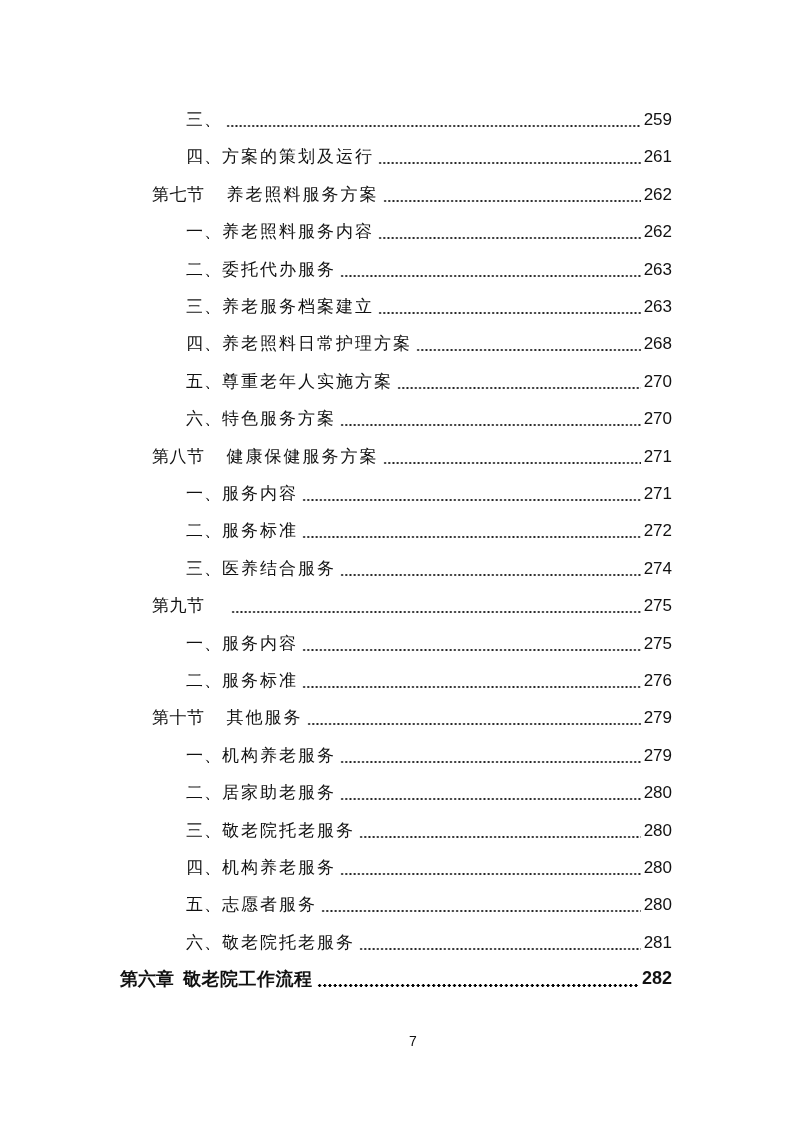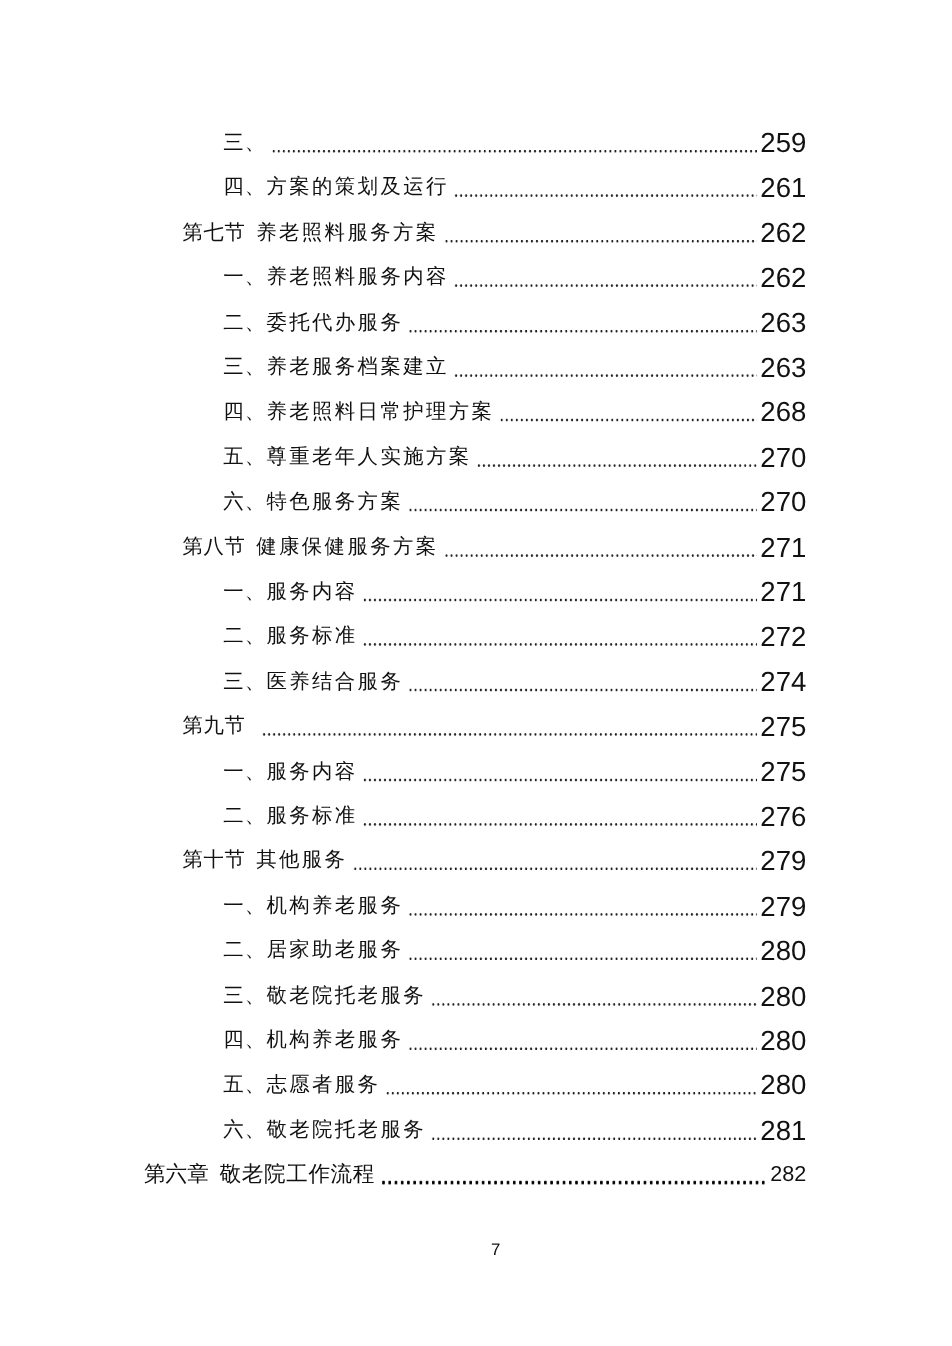--- a/index.html
+++ b/index.html
@@ -33,26 +33,26 @@
       height: 37px;
       display: flex;
       align-items: center;
       font-size: 17px;
       line-height: 37px;
       white-space: nowrap;
       right: 121px;
     }
     .toc-row.level-item { left: 186px; }
     .toc-row.level-section { left: 152px; }
-    .toc-row.level-chapter { left: 120px; font-weight: normal; font-size: 18px; }
+    .toc-row.level-chapter { left: 120px; font-weight: bold; font-size: 18px; }
     .toc-prefix {
       flex: 0 0 auto;
       letter-spacing: 1px;
     }
-    .toc-row.level-section .toc-prefix { margin-right: 9px; letter-spacing: 0.5px; }
+    .toc-row.level-section .toc-prefix { margin-right: 22px; letter-spacing: 0.5px; }
     .toc-row.level-chapter .toc-prefix { margin-right: 9px; letter-spacing: 0; }
     .toc-title {
       flex: 0 0 auto;
       letter-spacing: 2px;
     }
     .toc-row.level-chapter .toc-title { letter-spacing: 0.5px; }
     .toc-leader {
       flex: 1 1 auto;
       overflow: hidden;
       margin: 0 3px 0 4px;
@@ -71,21 +71,21 @@
     }
     .toc-row.level-chapter .toc-leader::after {
       height: 3px;
       bottom: 10px;
       background-image: radial-gradient(circle, #000 1.3px, transparent 1.5px);
       background-size: 5.2px 3px;
     }
     .toc-page {
       flex: 0 0 auto;
       font-family: "Liberation Sans", sans-serif;
-      font-size: 23px;
+      font-size: 17px;
     }
     .toc-row.level-chapter .toc-page { font-size: 18px; }
     .page-number {
       position: absolute;
       top: 1033px;
       left: 0;
       width: 826px;
       text-align: center;
       font-family: "Liberation Sans", sans-serif;
       font-size: 14px;

